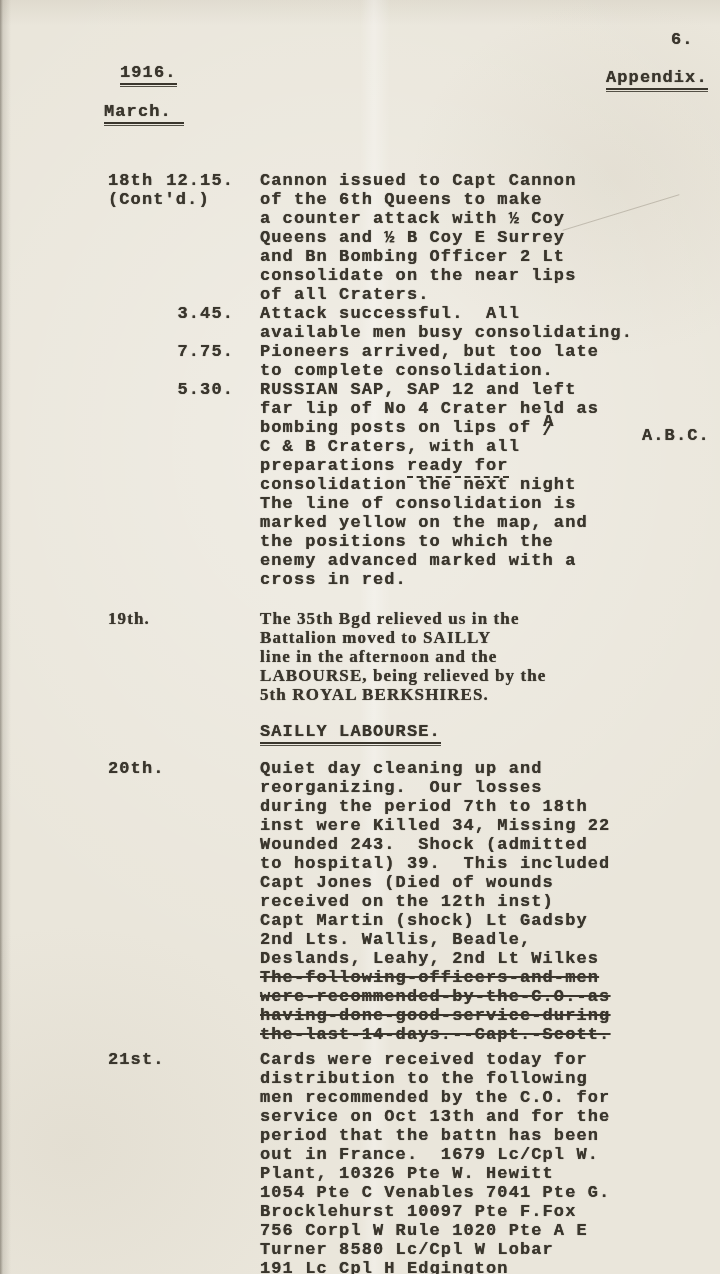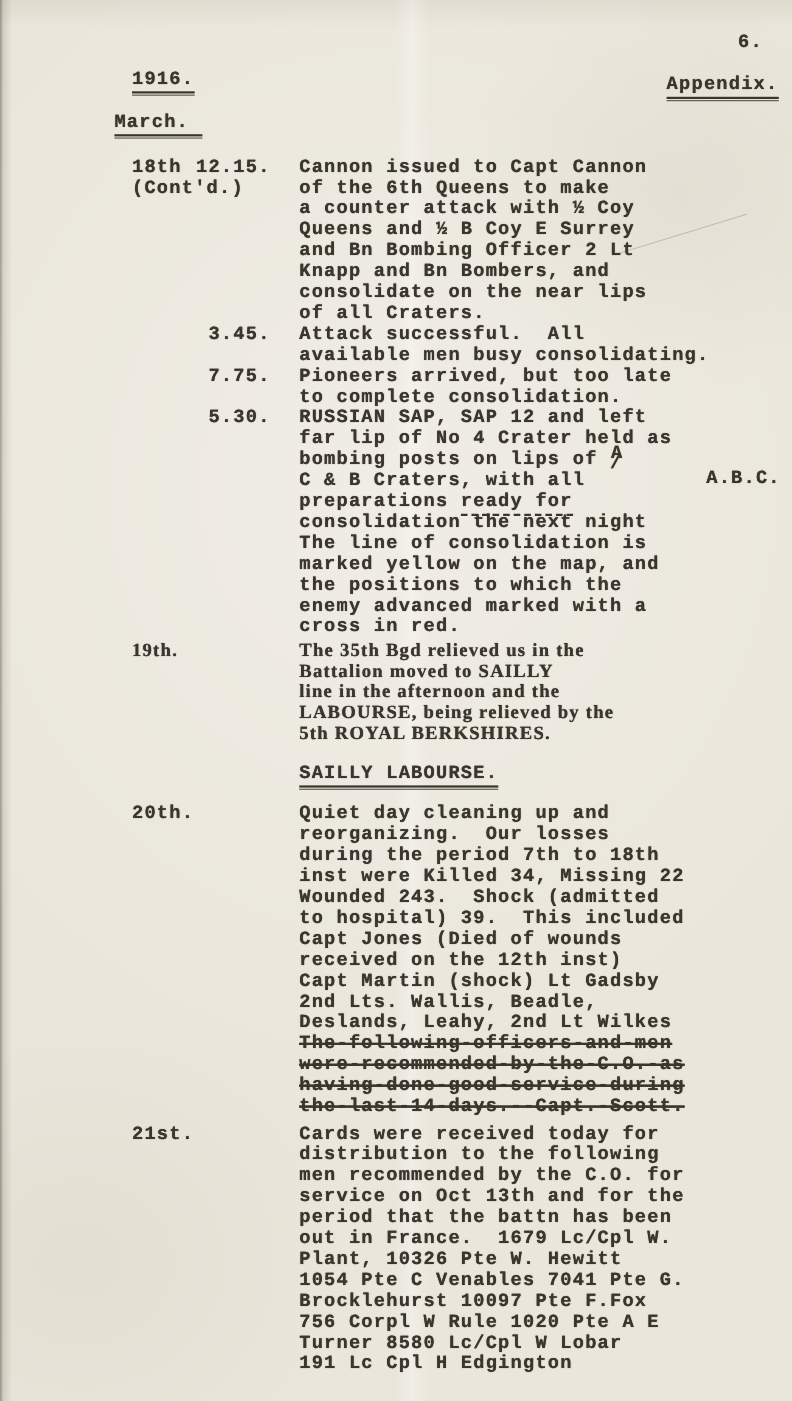--- a/index.html
+++ b/index.html
@@ -33,21 +33,21 @@
   #appendix{left:606px;top:68px;}
   #month{left:104px;top:102px;padding-right:12px;}
   #margin-note{left:642px;top:426px;}
 
   
   .u2{border-bottom:2px solid currentColor;padding-bottom:1px;}
   .u2::after{content:"";position:absolute;left:0;right:0;bottom:-3.5px;border-top:1.6px solid currentColor;opacity:.85;}
 
   
   #doc{position:absolute;left:0;top:0;width:720px;height:1274px;}
-  .block{position:absolute;left:16px;width:684px;}
+  .block{position:absolute;left:4px;width:684px;margin-top:28px;}
   .row{position:relative;height:19px;}
   .row > span{
     position:absolute;top:0;white-space:pre;
     font-size:17px;line-height:19px;letter-spacing:1.1px;
     text-shadow:0 0 .8px currentColor;
   }
   .dt{left:104px;}
   .tm{left:104px;width:126px;text-align:right;}
   .bt{left:256px;}
   .heading{border-bottom:2px solid currentColor;padding-bottom:1px;}
@@ -88,23 +88,20 @@
         <div class="row">
           <span class="bt">a counter attack with ½ Coy</span>
         </div>
         <div class="row">
           <span class="bt">Queens and ½ B Coy E Surrey</span>
         </div>
         <div class="row">
           <span class="bt">and Bn Bombing Officer 2 Lt</span>
         </div>
         <div class="row">
-          <span class="bt">Knapp and Bn Bombers, and</span>
-        </div>
-        <div class="row">
           <span class="bt">consolidate on the near lips</span>
         </div>
         <div class="row">
           <span class="bt">of all Craters.</span>
         </div>
         <div class="row">
           <span class="tm">3.45.</span>
           <span class="bt">Attack successful.  All</span>
         </div>
         <div class="row">

